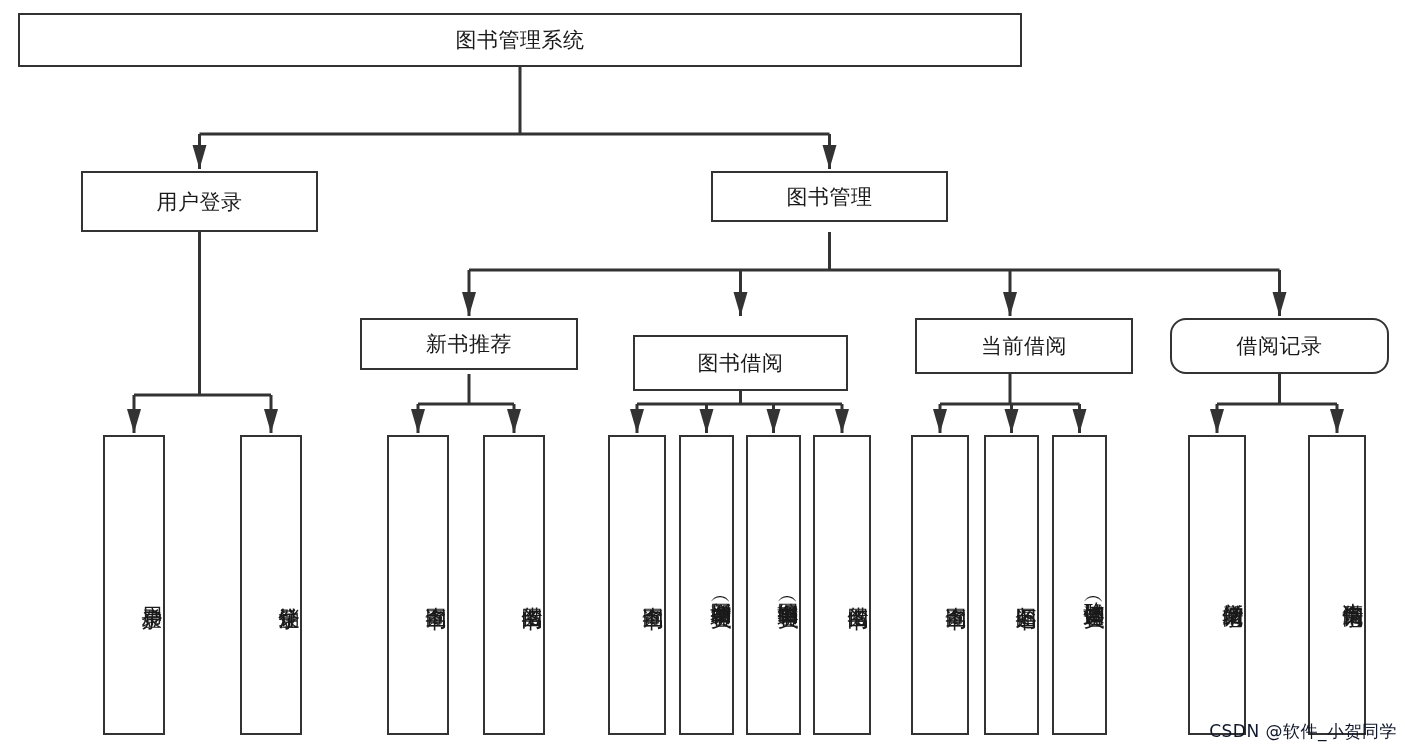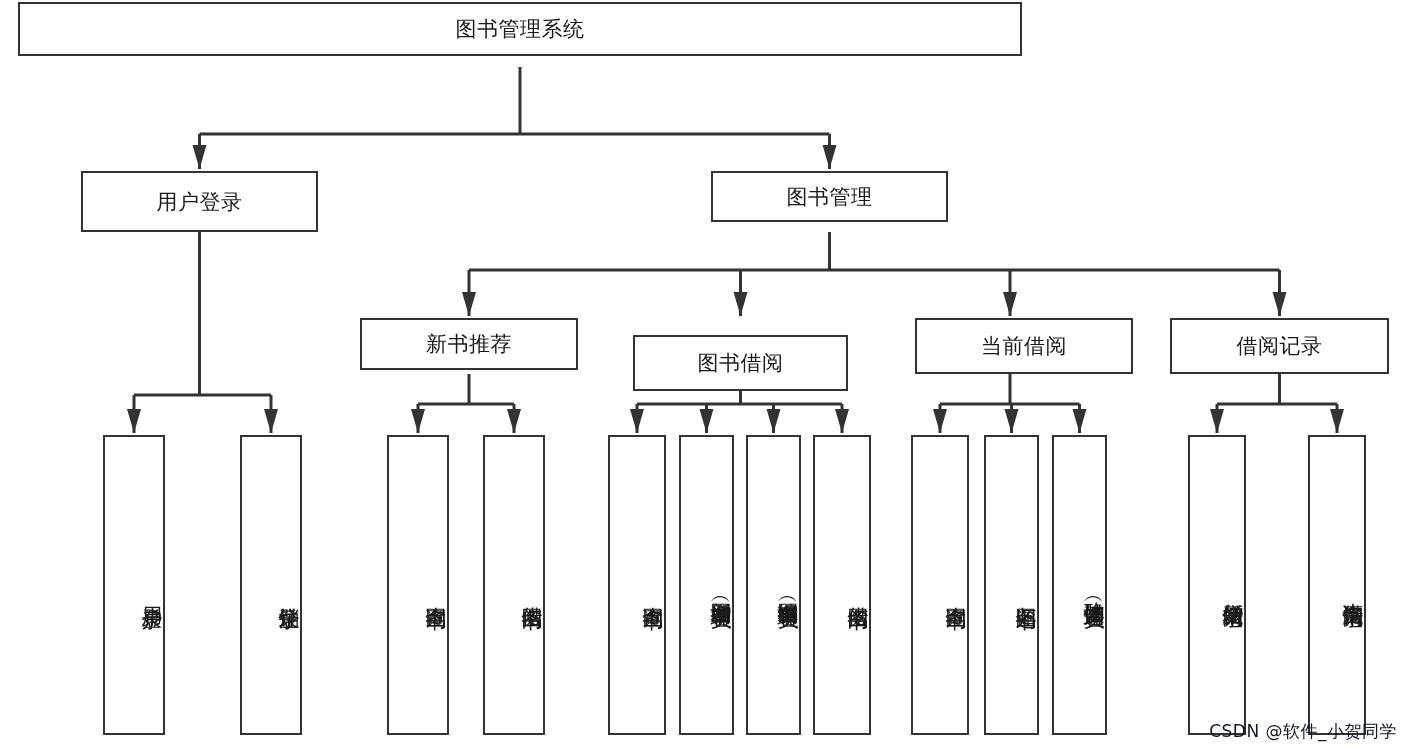--- a/index.html
+++ b/index.html
@@ -115,39 +115,39 @@
       <line x1="1079.5" y1="404" x2="1079.5" y2="433" stroke="#333333" stroke-width="3"></line>
       <polygon points="1072.5,409 1086.5,409 1079.5,433" fill="#333333"></polygon>
       <line x1="1279.5" y1="374" x2="1279.5" y2="404" stroke="#333333" stroke-width="3"></line>
       <line x1="1217" y1="404" x2="1337" y2="404" stroke="#333333" stroke-width="3"></line>
       <line x1="1217" y1="404" x2="1217" y2="433" stroke="#333333" stroke-width="3"></line>
       <polygon points="1210,409 1224,409 1217,433" fill="#333333"></polygon>
       <line x1="1337" y1="404" x2="1337" y2="433" stroke="#333333" stroke-width="3"></line>
       <polygon points="1330,409 1344,409 1337,433" fill="#333333"></polygon>
     </svg>
   <div id="nodes">
-      <div class="node horiz" style="left: 18px; top: 2px; width: 1004px; height: 54px;">
+      <div class="node horiz" style="left: 18px; top: 13px; width: 1004px; height: 54px;">
         <span class="node-label">图书管理系统</span>
       </div>
       <div class="node horiz" style="left: 81px; top: 171px; width: 237px; height: 61px;">
         <span class="node-label">用户登录</span>
       </div>
       <div class="node horiz" style="left: 711px; top: 171px; width: 237px; height: 51px;">
         <span class="node-label">图书管理</span>
       </div>
       <div class="node horiz" style="left: 360px; top: 318px; width: 218px; height: 52px;">
         <span class="node-label">新书推荐</span>
       </div>
       <div class="node horiz" style="left: 633px; top: 335px; width: 215px; height: 56px;">
         <span class="node-label">图书借阅</span>
       </div>
       <div class="node horiz" style="left: 901px; top: 318px; width: 218px; height: 56px; margin-left: 14px;">
         <span class="node-label">当前借阅</span>
       </div>
-      <div class="node horiz" style="left: 1170px; top: 318px; width: 219px; height: 56px;">
+      <div class="node horiz" style="left: 1170px; top: 318px; width: 219px; height: 56px; border-radius: 16px;">
         <span class="node-label">借阅记录</span>
       </div>
       <div class="node vert" style="left: 103px; top: 435px; width: 62px; height: 300px;">
         <span class="node-label">用户登录</span>
       </div>
       <div class="node vert" style="left: 240px; top: 435px; width: 62px; height: 300px;">
         <span class="node-label">注销登录</span>
       </div>
       <div class="node vert" style="left: 387px; top: 435px; width: 62px; height: 300px;">
         <span class="node-label">查询图书</span>

